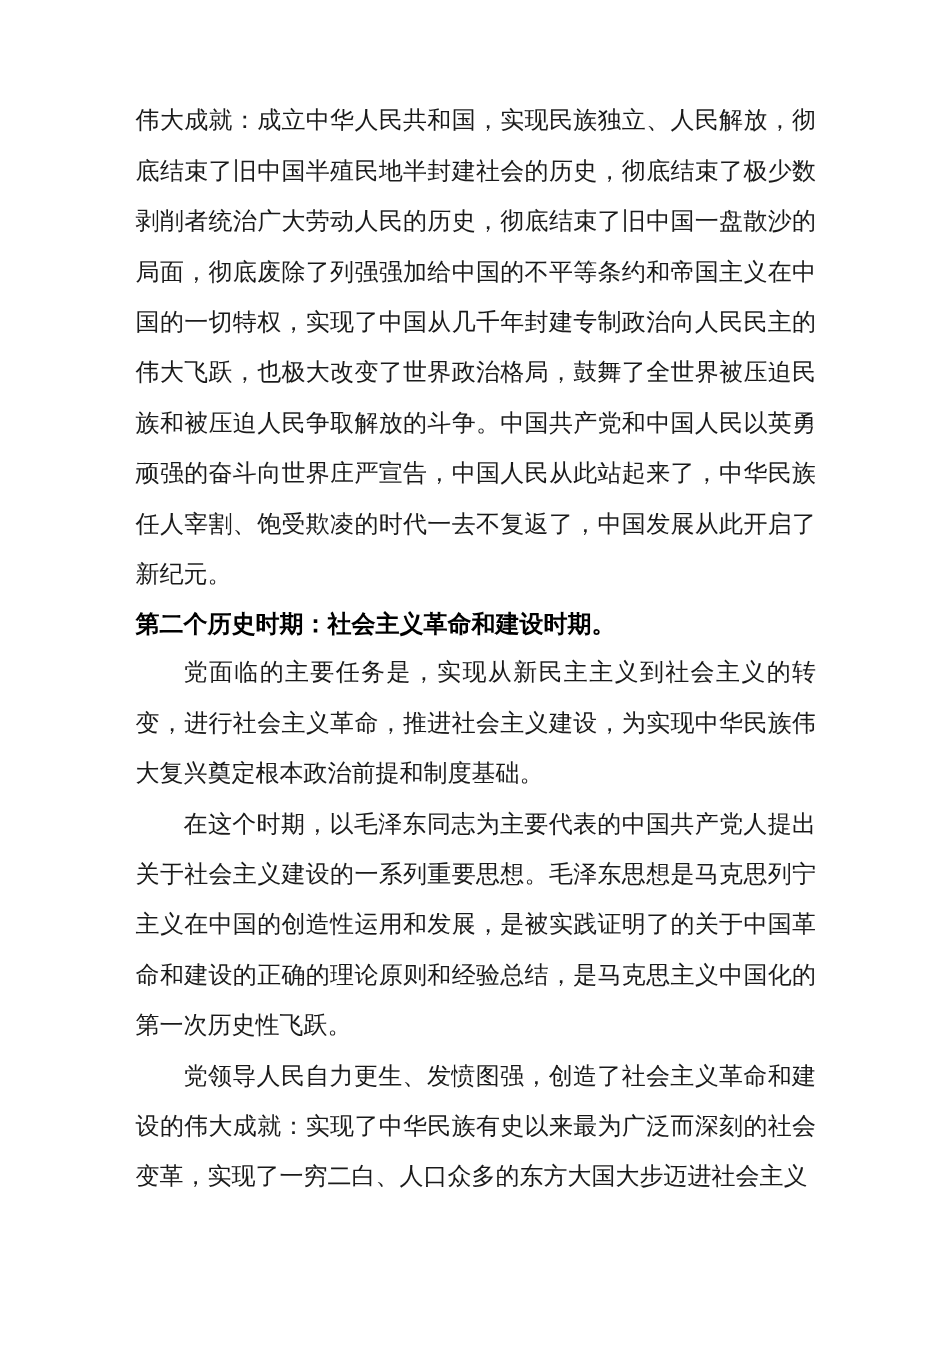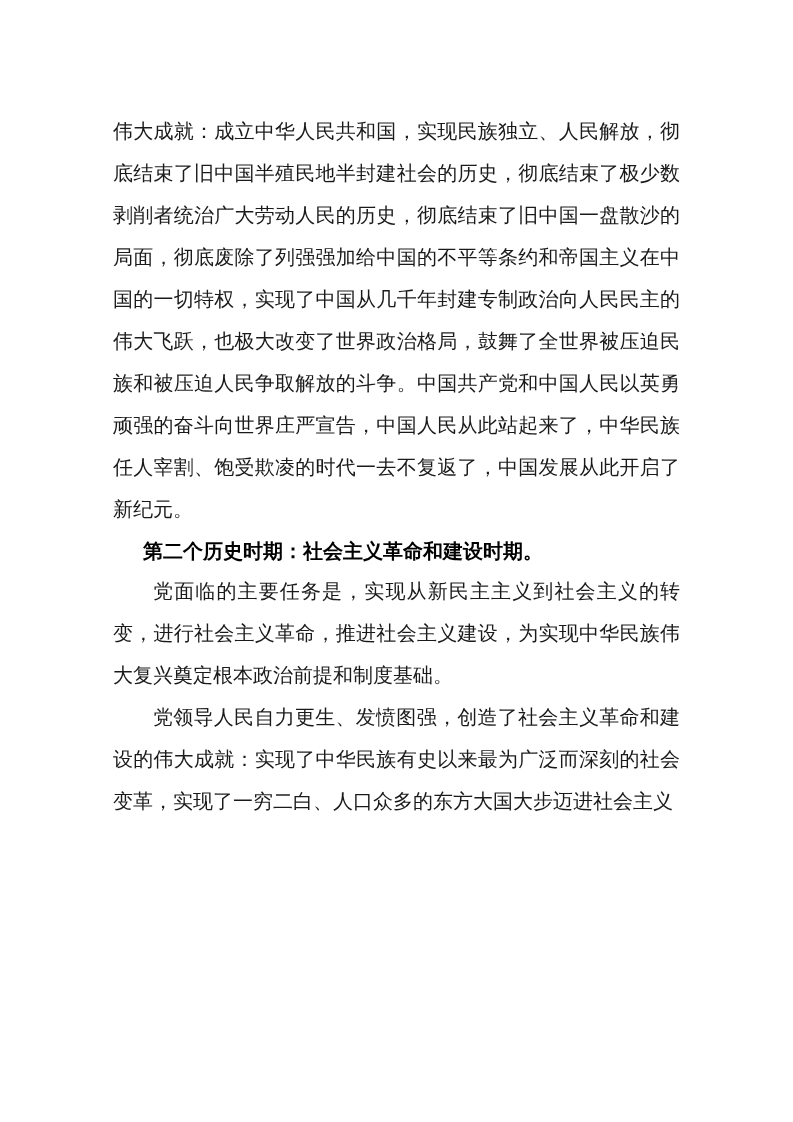--- a/index.html
+++ b/index.html
@@ -11,41 +11,41 @@
     position: relative;
     width: 793px;
     height: 1122px;
     background: #ffffff;
     overflow: hidden;
     color: #000000;
   }
   .doc-body {
     position: absolute;
     left: 113px;
-    top: 110px;
+    top: 80px;
     width: 567px;
     font-size: 20px;
     line-height: 42px;
     text-align: justify;
     text-justify: inter-ideograph;
     color: #1a1a1a;
   }
   .para { text-indent: 0; }
   .para.indent { text-indent: 40px; font-family: Liberation Mono, monospace; }
   .heading {
     font-size: 20px;
     font-weight: bold;
     text-align: left;
     color: #000000;
-    margin-left: 30px;
   }
 </style>
 </head>
 <body>
 
 <div class="page">
   <div class="doc-body">
     <p class="para">伟大成就：成立中华人民共和国，实现民族独立、人民解放，彻底结束了旧中国半殖民地半封建社会的历史，彻底结束了极少数剥削者统治广大劳动人民的历史，彻底结束了旧中国一盘散沙的局面，彻底废除了列强强加给中国的不平等条约和帝国主义在中国的一切特权，实现了中国从几千年封建专制政治向人民民主的伟大飞跃，也极大改变了世界政治格局，鼓舞了全世界被压迫民族和被压迫人民争取解放的斗争。中国共产党和中国人民以英勇顽强的奋斗向世界庄严宣告，中国人民从此站起来了，中华民族任人宰割、饱受欺凌的时代一去不复返了，中国发展从此开启了新纪元。</p>
     <h2 class="para heading">第二个历史时期：社会主义革命和建设时期。</h2>
     <p class="para indent">党面临的主要任务是，实现从新民主主义到社会主义的转变，进行社会主义革命，推进社会主义建设，为实现中华民族伟大复兴奠定根本政治前提和制度基础。</p>
+    <p class="para indent">在这个时期，以毛泽东同志为主要代表的中国共产党人提出关于社会主义建设的一系列重要思想。毛泽东思想是马克思列宁主义在中国的创造性运用和发展，是被实践证明了的关于中国革命和建设的正确的理论原则和经验总结，是马克思主义中国化的第一次历史性飞跃。</p>
     <p class="para indent">党领导人民自力更生、发愤图强，创造了社会主义革命和建设的伟大成就：实现了中华民族有史以来最为广泛而深刻的社会变革，实现了一穷二白、人口众多的东方大国大步迈进社会主义</p>
   </div>
 </div>
 
 </body></html>

